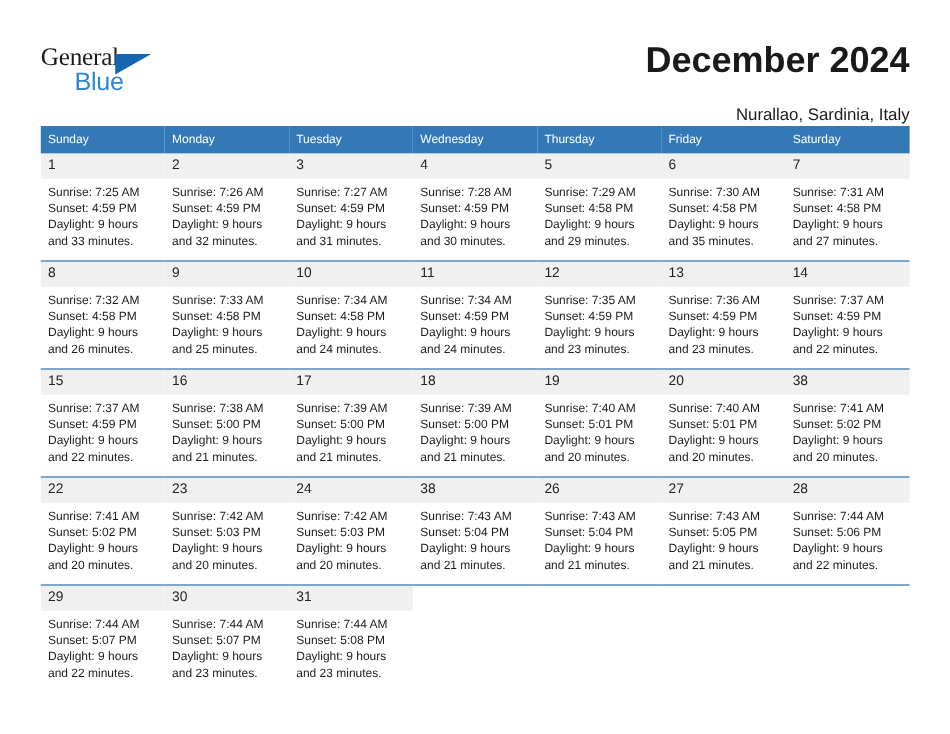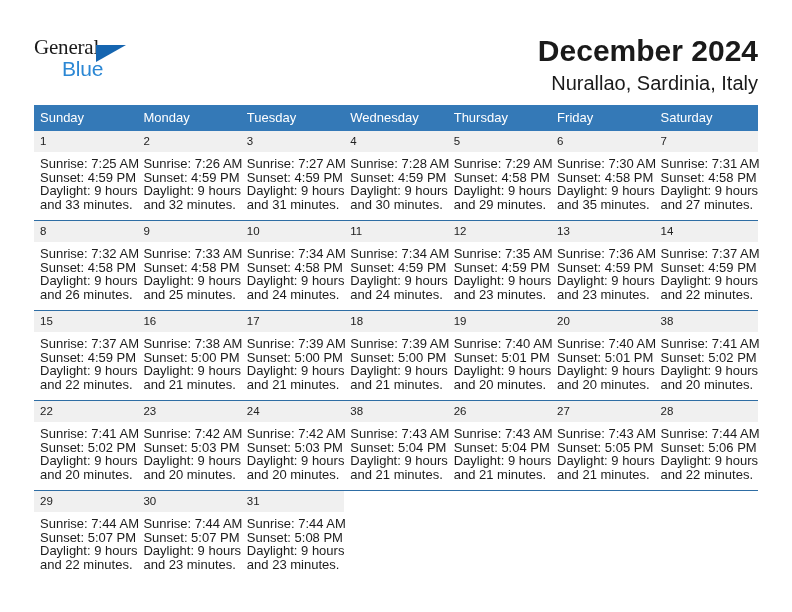--- a/index.html
+++ b/index.html
@@ -71,40 +71,40 @@
     width: 460px;
   }
   .month-title {
     font-size: 30px;
     color: #1a1a1a;
     line-height: 36px;
     font-weight: bold;
     white-space: nowrap;
   }
   .location-subtitle {
-    font-size: 20px;
+    font-size: 14px;
     color: #1a1a1a;
     line-height: 20px;
-    margin-top: 4px;
+    margin-top: 16px;
     white-space: nowrap;
   }
 
   
   .calendar {
     position: absolute;
     left: 34px;
     top: 105px;
     width: 724px;
     border-collapse: collapse;
     table-layout: fixed;
   }
   .calendar th {
     background: #3479b7;
     color: #ffffff;
-    font-size: 13px;
+    font-size: 10px;
     font-weight: normal;
     text-align: left;
     padding: 5px 0 6px 6px;
     height: 12px;
     border: none;
   }
   .calendar td {
     vertical-align: top;
     padding: 0;
     border: none;
@@ -122,21 +122,21 @@
     padding: 4px 0 5px 6px;
     line-height: 12px;
     height: 12px;
   }
   .daynum.blank {
     background: transparent;
     color: transparent;
   }
   .cell-body {
     padding: 5px 6px 0 6px;
-    font-size: 13px;
+    font-size: 10px;
     line-height: 13.7px;
     color: #1c1c1c;
   }
   .cell-body div {
     white-space: nowrap;
   }
   td.empty .cell-body { visibility: hidden; }
 </style>
 </head>
 <body>

